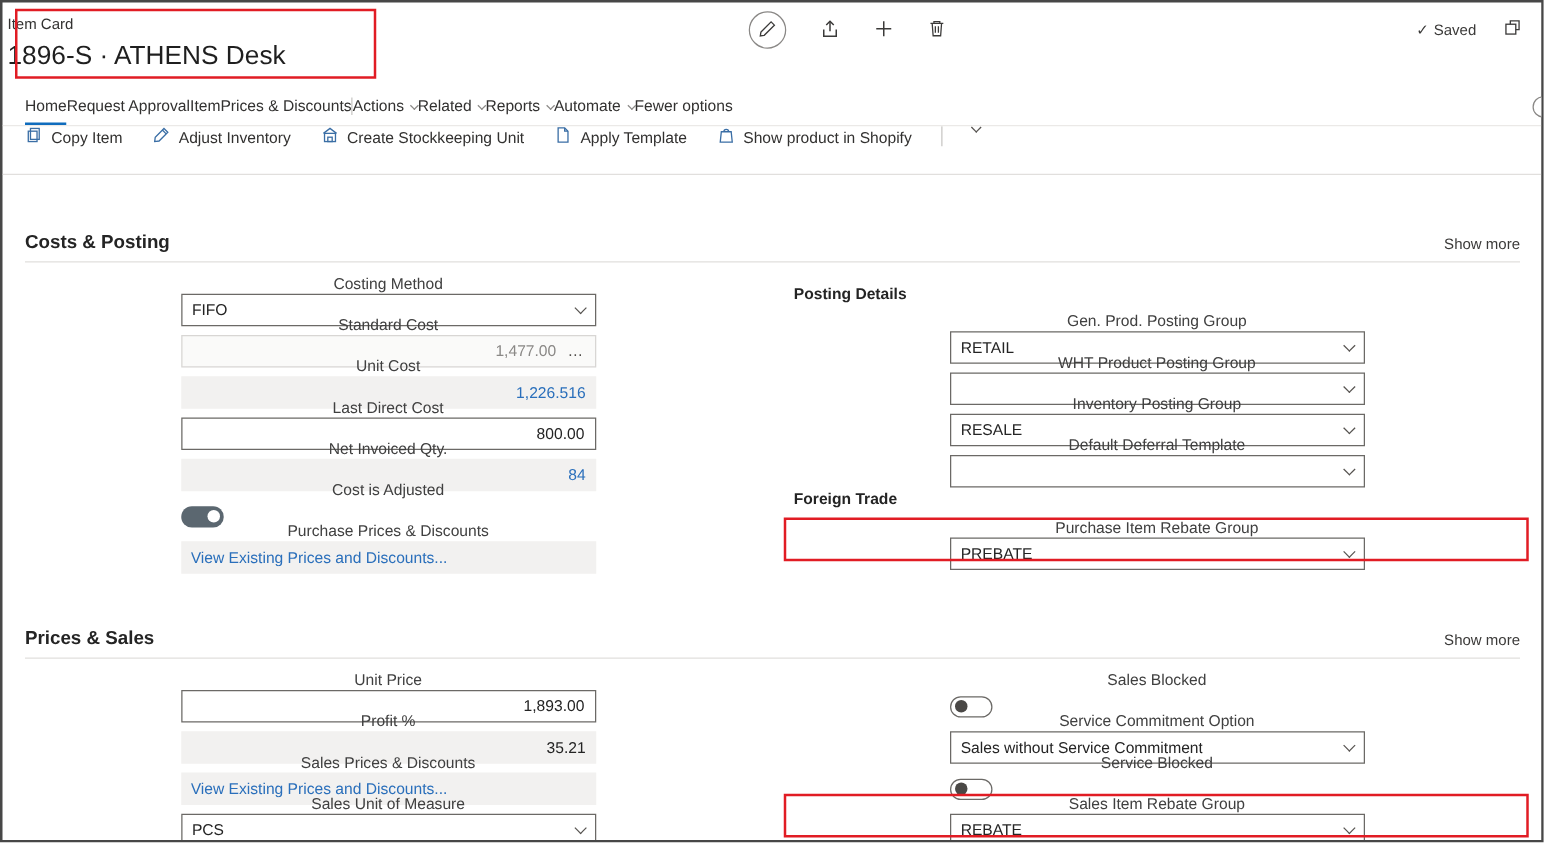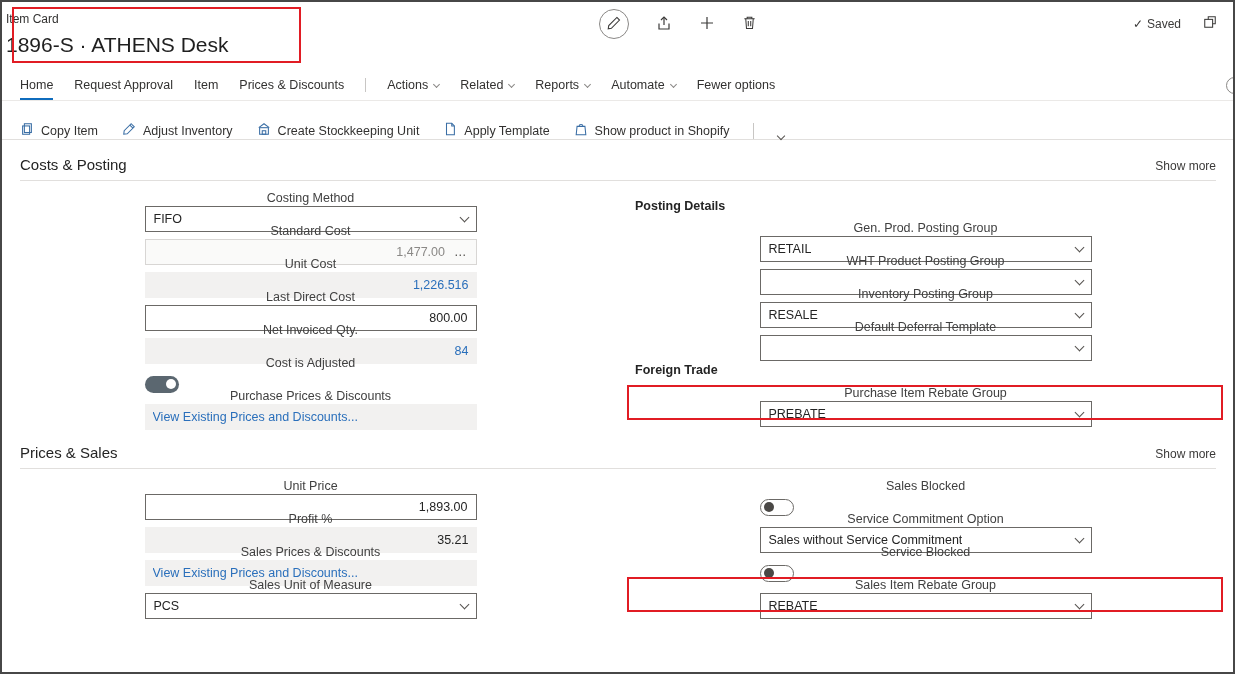--- a/index.html
+++ b/index.html
@@ -33,54 +33,54 @@
         display: flex; align-items: center; justify-content: center; cursor: pointer; }
   .hicon { display: flex; align-items: center; justify-content: center; cursor: pointer; }
 
   .header-right { position: absolute; top: 13px; right: 16px; display: flex; align-items: center; gap: 22px; font-size: 12px; }
   .saved { display: flex; align-items: center; gap: 4px; color: #3b3a39; }
   .saved .check { font-size: 12px; }
 
   
   .tabs {
     position: relative;
-    display: flex; align-items: stretch; gap: 21px;
+    display: flex; align-items: stretch; 
     height: 31px; padding: 0 18px;
     border-bottom: 1px solid #ebe9e7;
     font-size: 12.5px;
   }
   .tab { display: flex; align-items: center; gap: 6px; cursor: pointer; border-bottom: 2px solid transparent; padding-top: 2px; color: #323130; white-space: nowrap; }
   .tab.active { border-bottom-color: #0f6cbd; }
   .vsep { width: 1px; background: #c8c6c4; margin: 8px 0; flex: none; }
   .mcaret { display: inline-block; width: 5px; height: 5px;
             border-right: 1.2px solid #8a8886; border-bottom: 1.2px solid #8a8886;
             transform: rotate(45deg); margin-bottom: 2px; }
   .cut-help { position: absolute; right: -10px; top: 7px; width: 17px; height: 17px;
               border: 1px solid #8a8886; border-radius: 50%; background: #fff; }
 
   
   .toolbar {
-    display: flex; align-items: flex-end; gap: 24px;
+    display: flex; align-items: flex-start; gap: 24px;
     height: 39px; padding: 0 18px;
     border-bottom: 1px solid #e1dfdd;
     font-size: 12.5px;
   }
   .tbtn { display: flex; align-items: center; gap: 7px; cursor: pointer; white-space: nowrap; }
   .tbtn svg { flex: none; }
   .tsep { height: 16px; margin: 0; }
   .tb-caret { width: 6px; height: 6px; border-right: 1.2px solid #55524f; border-bottom: 1.2px solid #55524f;
               transform: rotate(45deg); margin-top: -2px; cursor: pointer; }
 
   
   .content { padding: 0 17px 0 18px; }
   .sec-head { display: flex; justify-content: space-between; align-items: flex-end;
               padding-bottom: 7px; border-bottom: 1px solid #e1dfdd; }
   .sec-head.first { margin-top: 16px; }
   .sec-head.second { margin-top: 22px; }
-  .sec-title { font-size: 15px; font-weight: 400; color: #242424; }
+  .sec-title { font-size: 15px; font-weight: 700; color: #242424; margin-top: 29px; }
   .show-more { font-size: 12px; color: #3b3a39; cursor: pointer; }
 
   .cols { display: flex; gap: 34px; margin-top: 10px; }
   .col { flex: 1; min-width: 0; }
   .group-title { font-weight: 700; font-size: 12.5px; color: #242424;
                  height: 30px; display: flex; align-items: center; }
   .group-title.sub { height: 33px; }
 
   .frow { display: flex; align-items: center; height: 33px; position: relative; flex-direction: column; }
   .flabel { white-space: nowrap; color: #404040; }

